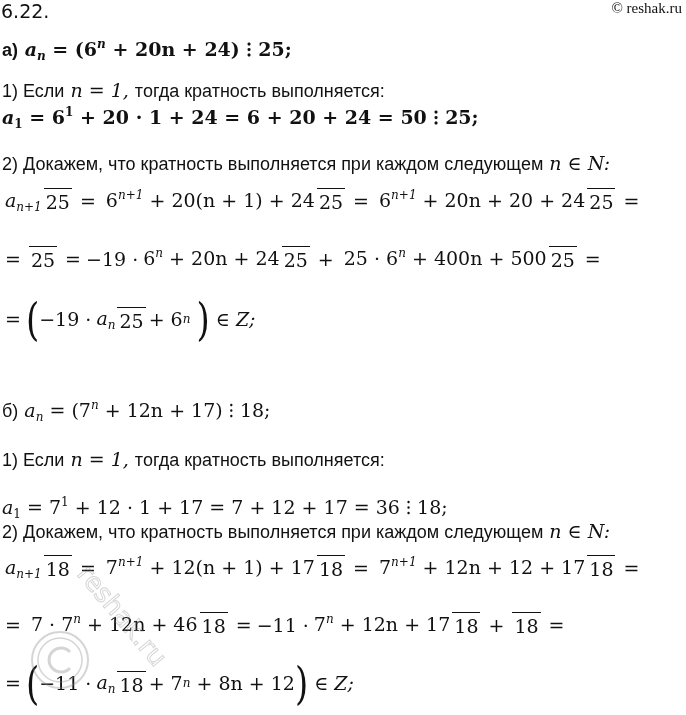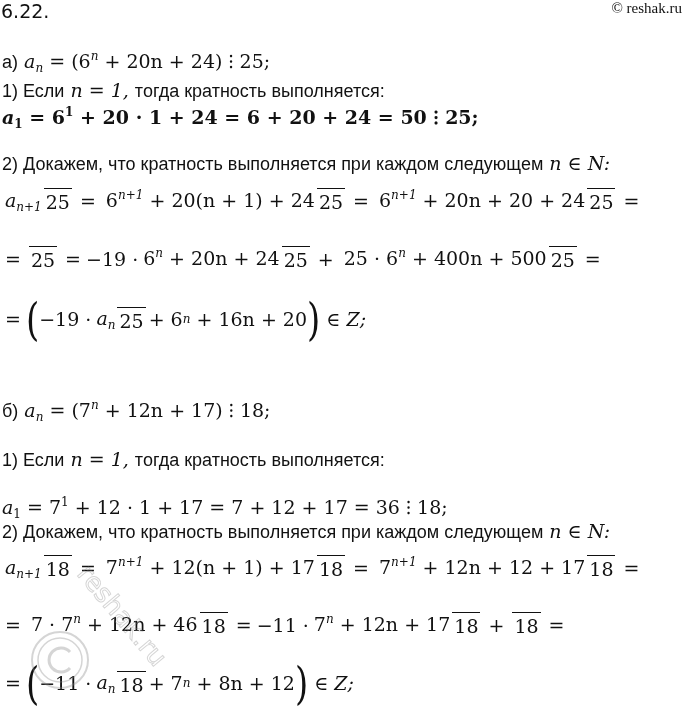--- a/index.html
+++ b/index.html
@@ -25,21 +25,21 @@
       position: absolute; left: 20px; top: 560px; width: 150px; height: 150px;
       pointer-events: none; opacity: 0.35;
     }
   </style>
 </head>
 <body>
 
 <div class="title">6.22.</div>
 <div class="copyright">© reshak.ru</div>
 
-<div class="line" style="top:50px;">
+<div class="line" style="top:38px;font-weight:bold;">
   <span class="txt">а)</span>
   <i>a</i><sub><i>n</i></sub>
   <span>=</span>
   <span>(</span><span>6</span><sup><i>n</i></sup>
   <span>+ 20n + 24</span><span>)</span>
   <span>⁝</span>
   <span>25</span><span>;</span>
 </div>
 
 <div class="line" style="top:79px;">
@@ -97,21 +97,21 @@
 </div>
 
 <div class="mrow" style="top:304px;">
   <span class="op">=</span>
   <span class="paren">(</span>
   <span>−19 ·</span>
   <span class="frac">
     <span class="num"><i>a</i><sub><i>n</i></sub></span>
     <span class="den">25</span>
   </span>
-  <span>+ 6</span><sup><i>n</i></sup>&nbsp;<span>+ 16n + 20</span>
+  <span>+ 6</span><sup><i>n</i></sup>&nbsp;
   <span class="paren">)</span>&nbsp;<i>∈ Z;</i>
 </div>
 
 <div class="line" style="top:393px;margin-top:6px;">
   <span class="txt">б)</span>
   <i>a</i><sub><i>n</i></sub>
   <span>=</span>
   <span>(</span><span>7</span><sup><i>n</i></sup>
   <span>+ 12n + 17</span><span>)</span>
   <span>⁝</span>

